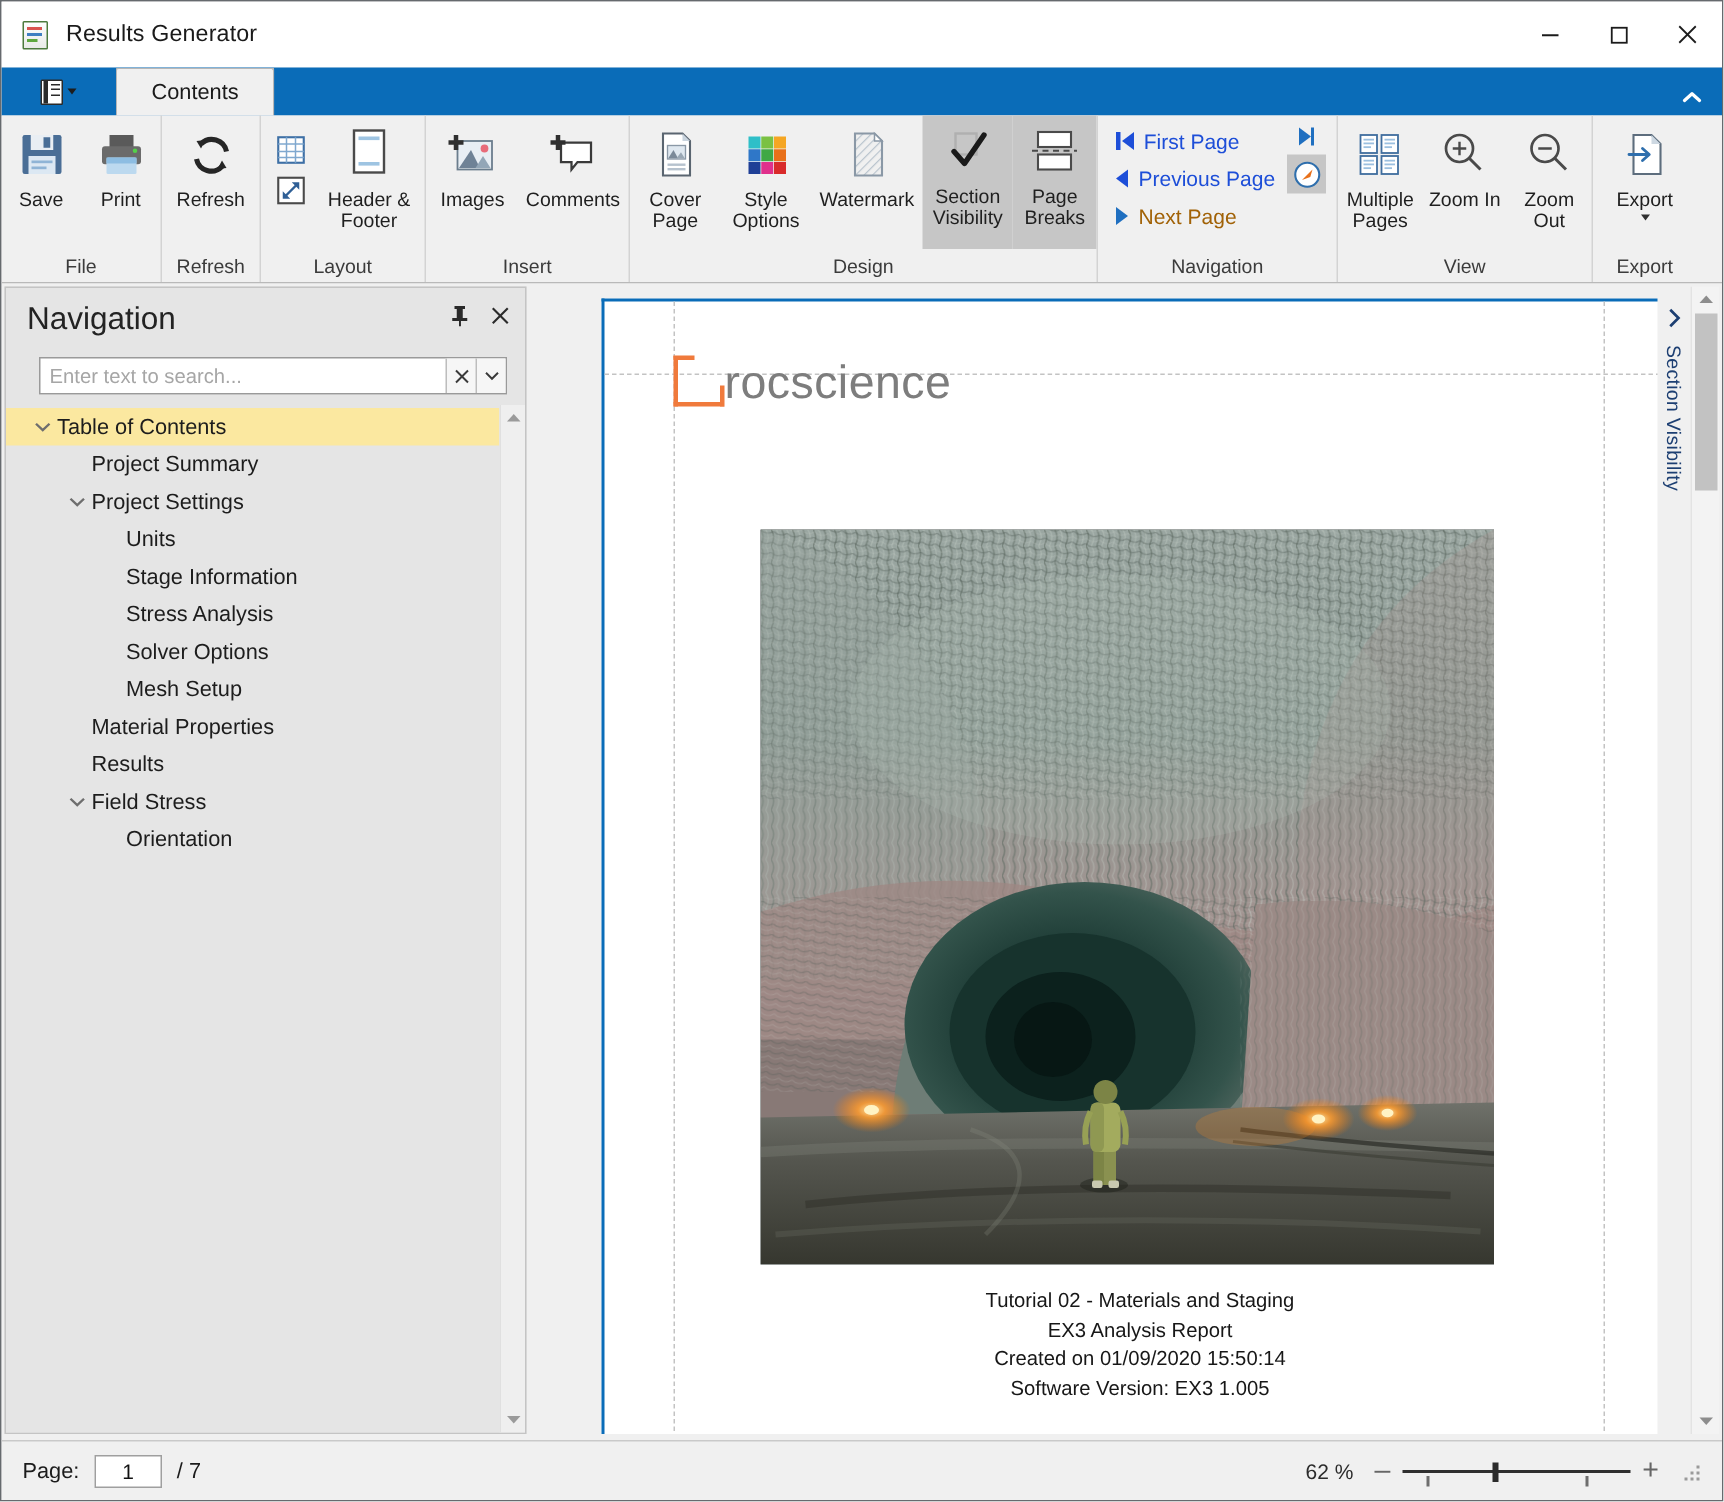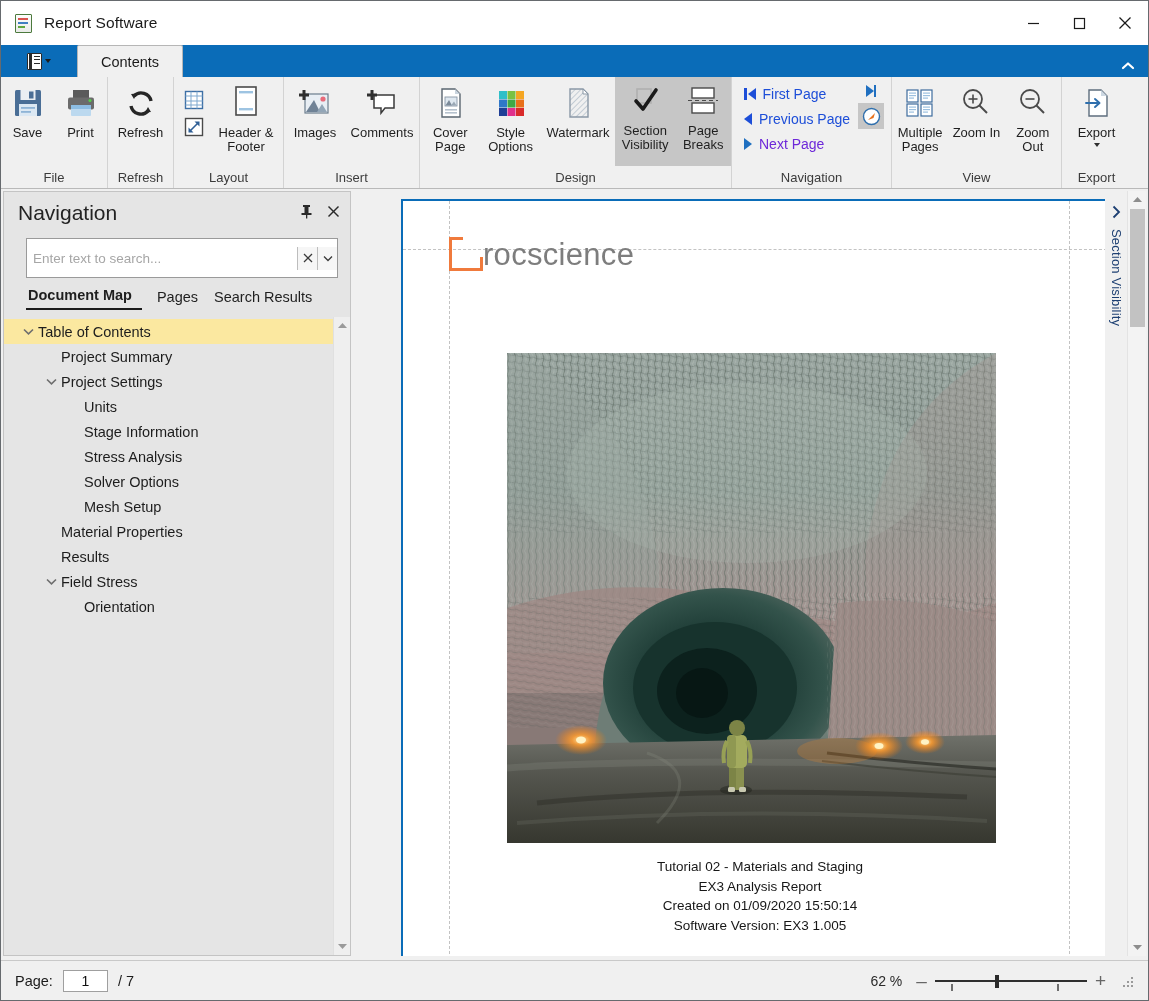--- a/index.html
+++ b/index.html
@@ -137,21 +137,21 @@
     margin: 2px 0 4px 2px;
     display: flex; flex-direction: column;
   }
   .navpanel-head {
     height: 42px; display: flex; align-items: center; padding: 0 10px 0 14px;
   }
   .navpanel-title { font-size: 21px; color: #232323; font-weight: 400; }
   .navpanel-head .tools { margin-left: auto; display: flex; gap: 14px; align-items: center; }
   .searchrow { padding: 4px 12px 0 22px; display: flex; }
   .searchbox {
-    flex: 1; height: 40px; background: #ffffff; border: 1px solid #9a9a9a;
+    flex: 1; height: 25px; background: #ffffff; border: 1px solid #9a9a9a;
     display: flex; align-items: center;
   }
   .searchbox input {
     flex: 1; border: 0; outline: 0; height: 23px; padding: 0 6px;
     font-family: "Liberation Sans", sans-serif; font-size: 13.5px; color: #222;
     background: transparent;
   }
   .searchbox input::placeholder { color: #a6a6a6; }
   .sb-btn {
     width: 20px; height: 23px; display:flex; align-items:center; justify-content:center;
@@ -267,21 +267,21 @@
 
 <div id="app">
 
   <div class="titlebar">
     <div class="title-icon">
       <div class="sheet"></div>
       <div class="bar1"></div>
         <div class="bar2"></div>
         <div class="bar3"></div>
     </div>
-    <div class="app-title">Report Software</div>
+    <div class="app-title">Results Generator</div>
     <div class="winbtns">
       <div class="winbtn">
         <svg width="13" height="13" viewBox="0 0 13 13">
             <line x1="1" y1="6.5" x2="12" y2="6.5" stroke="#1b1b1b" stroke-width="1.2"></line>
           </svg>
       </div>
       <div class="winbtn">
         <svg width="13" height="13" viewBox="0 0 13 13">
             <rect x="1.5" y="1.5" width="10" height="10" fill="none" stroke="#1b1b1b" stroke-width="1.2"></rect>
           </svg>
@@ -504,21 +504,21 @@
                 <span class="tri-l"></span>
             </span>
             <span>First Page</span>
           </div>
           <div class="navrow disabled">
             <span class="tri-l"></span>
             <span>Previous Page</span>
           </div>
           <div class="navrow enabled" style="color:#1f6fc0">
             <span class="tri-r"></span>
-            <span style="color:#6d28d9">Next Page</span>
+            <span style="color:#a16207">Next Page</span>
           </div>
         </div>
         <div class="nav-right">
           <div class="lastpage-ic">
             <span class="tri-r" style="color:#1f6fc0"></span>
               <span class="bar-v" style="color:#1f6fc0"></span>
           </div>
           <div class="compass-btn">
             <svg width="19" height="19" viewBox="0 0 19 19">
               <circle cx="9.5" cy="9.5" r="8" fill="#ffffff" stroke="#2f6fad" stroke-width="1.4"></circle>
@@ -638,25 +638,20 @@
               </svg>
           </div>
           <div class="sb-btn">
             <svg width="10" height="7" viewBox="0 0 10 7">
                 <path d="M1 1.5 L5 5.5 L9 1.5" fill="none" stroke="#3a3a3a" stroke-width="1.3"></path>
               </svg>
           </div>
         </div>
       </div>
 
-      <div class="navtabs">
-        <div class="navtab sel">Document Map</div>
-        <div class="navtab plain">Pages</div>
-        <div class="navtab plain">Search Results</div>
-      </div>
 
       <div class="treewrap">
         <div class="tree" id="tree-host">
             <div class="tnode sel">
               <span class="chev" style="margin-left: 14px;">
                 <svg width="11" height="7" viewBox="0 0 11 7">
                   <path d="M1 1.5 L5.5 5.8 L10 1.5" fill="none" stroke="#6e6e6e" stroke-width="1.6"></path>
                 </svg>
               </span>
               <span class="tlabel">Table of Contents</span>

